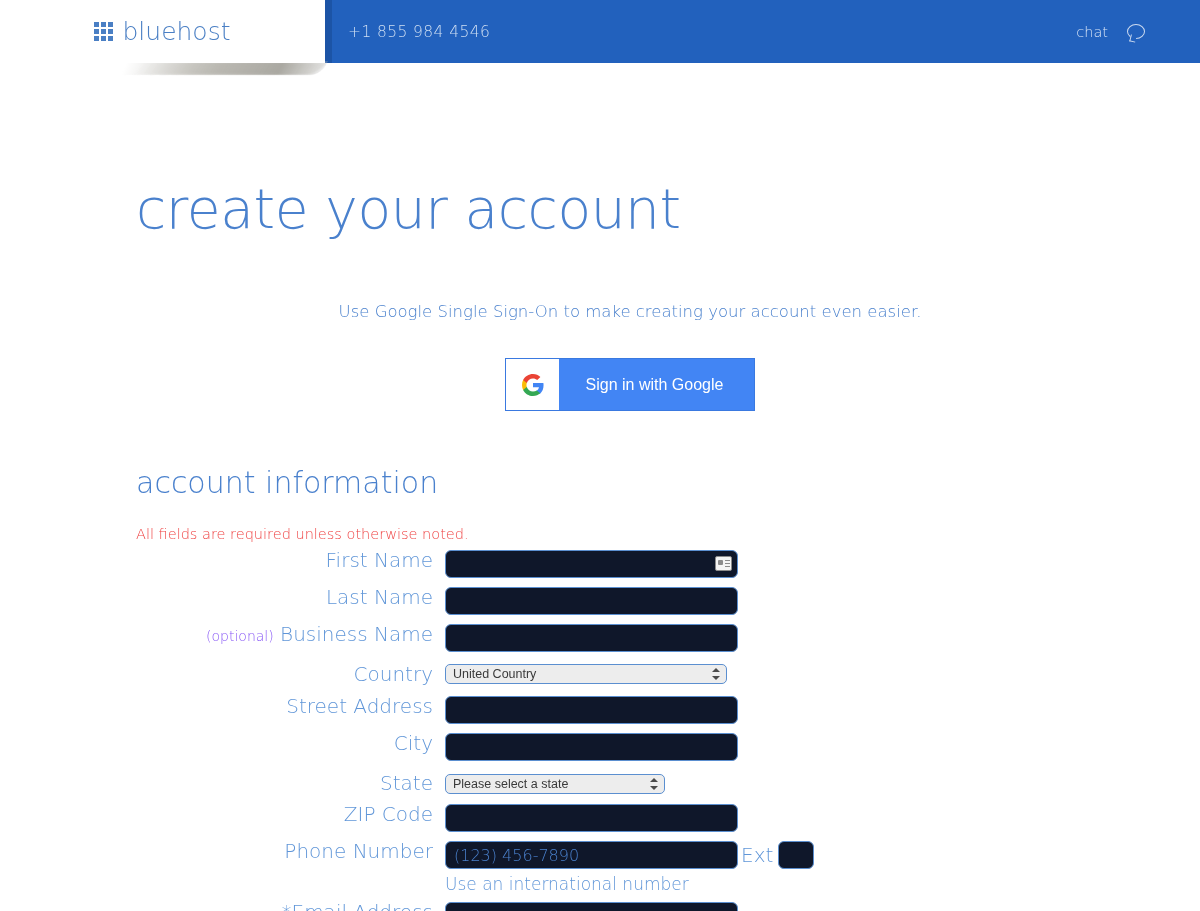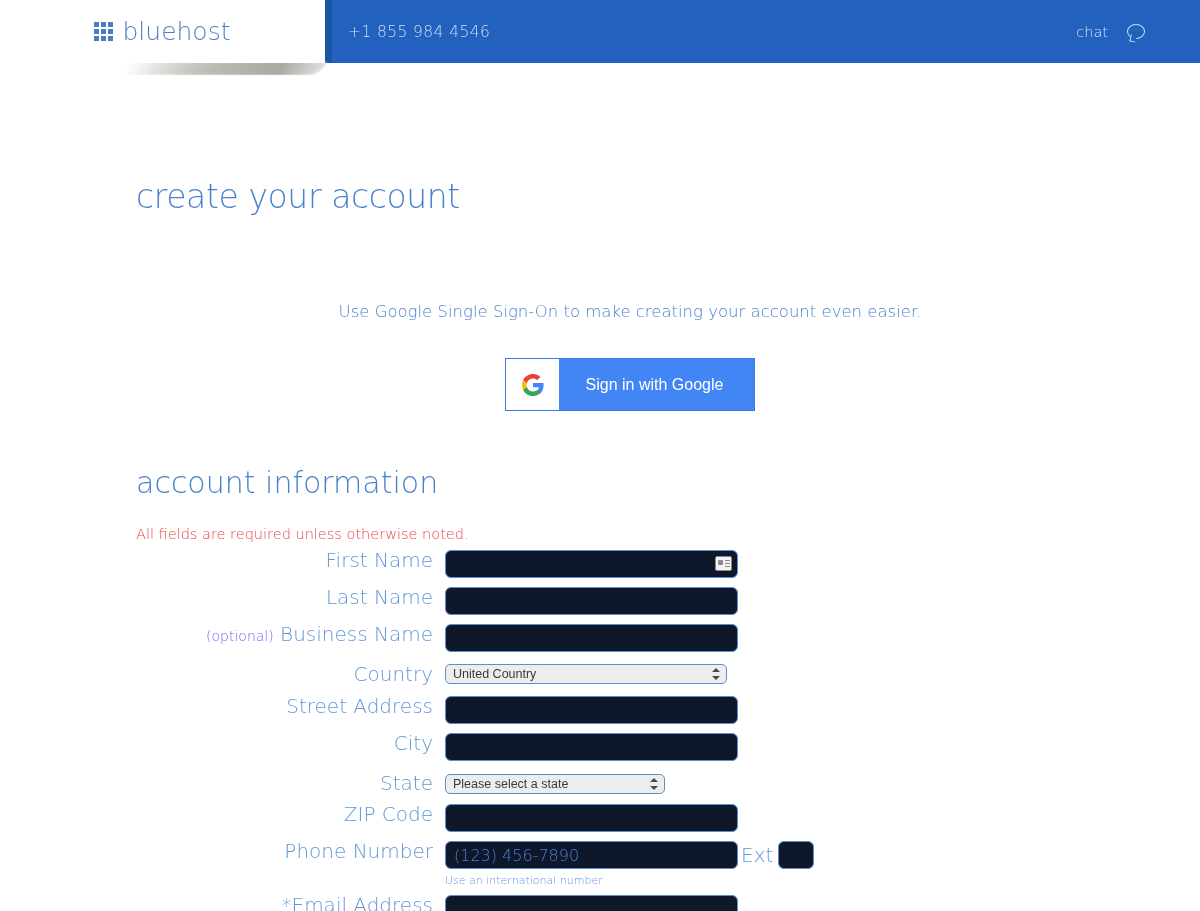--- a/index.html
+++ b/index.html
@@ -114,21 +114,21 @@
 
   
   .page { position: relative; width: 1200px; }
 
   h1.page-title {
     position: absolute;
     left: 136px; top: 114px;
     margin: 0;
     font-family: "DejaVu Sans", sans-serif;
     font-weight: 300;
-    font-size: 33px;
+    font-size: 55px;
     color: #4a81cd;
     letter-spacing: -0.4px;
   }
 
   .sso-line {
     position: absolute;
     left: 0; top: 239px;
     width: 1260px;
     text-align: center;
     font-family: "DejaVu Sans", sans-serif;
@@ -283,21 +283,21 @@
   .ext-label {
     font-family: "DejaVu Sans", sans-serif;
     font-weight: 300;
     font-size: 20px;
     color: #6096d8;
     margin: 0 5px 0 3px;
   }
   .hint {
     font-family: "DejaVu Sans", sans-serif;
     font-weight: 300;
-    font-size: 11px;
+    font-size: 17px;
     color: #6096d8;
     margin-top: 5px;
   }
   .inline { display: flex; align-items: center; }
 </style>
 </head>
 <body>
 
 <div class="header">
   <div class="header-darkstrip"></div>

